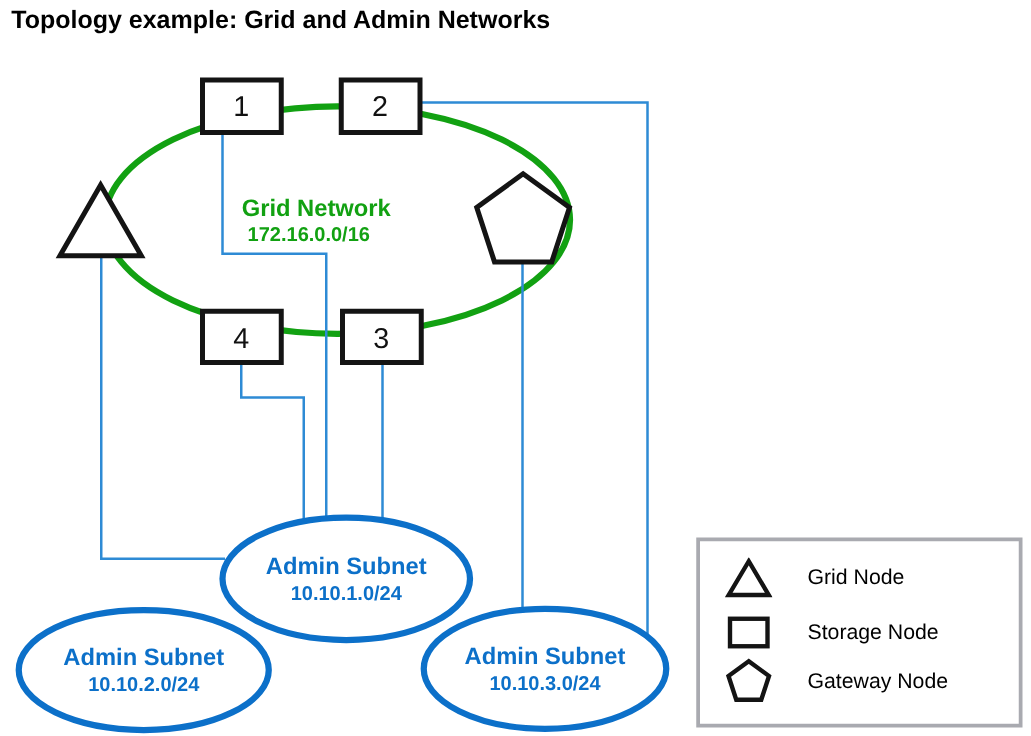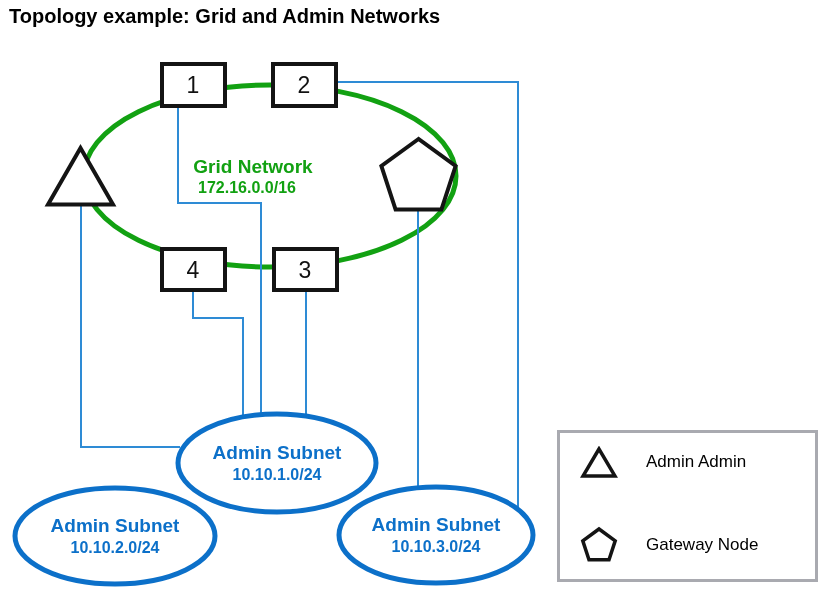--- a/index.html
+++ b/index.html
@@ -131,21 +131,29 @@
     </g>
   </svg>
 
   <div class="legend">
     <div class="legend-row r1">
       <span class="legend-icon">
         <svg width="38" height="33" viewBox="0 0 38 33">
           <polygon points="19,3 3,30 35,30"></polygon>
         </svg>
       </span>
-      <span class="legend-label">Admin Admin</span>
+      <span class="legend-label">Grid Node</span>
+    </div>
+    <div class="legend-row r2">
+      <span class="legend-icon">
+        <svg width="36" height="28" viewBox="0 0 36 28">
+          <rect x="3" y="3" width="30" height="22"></rect>
+        </svg>
+      </span>
+      <span class="legend-label">Storage Node</span>
     </div>
     <div class="legend-row r3">
       <span class="legend-icon">
         <svg width="38" height="38" viewBox="0 0 38 38">
           <polygon points="19,3 2.8,14.8 9,33.8 29,33.8 35.2,14.8"></polygon>
         </svg>
       </span>
       <span class="legend-label">Gateway Node</span>
     </div>
   </div>

